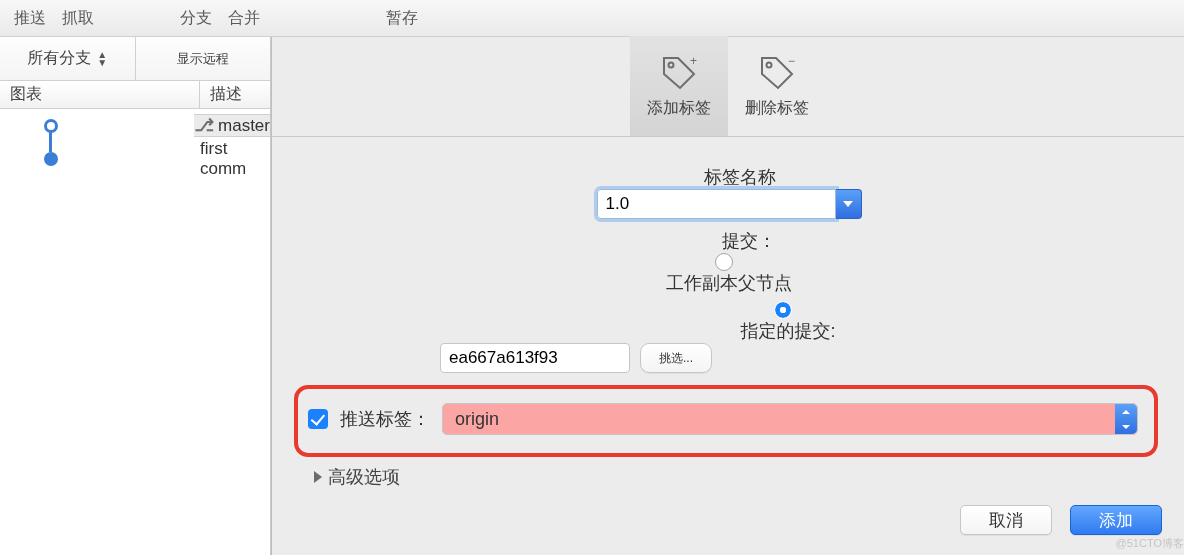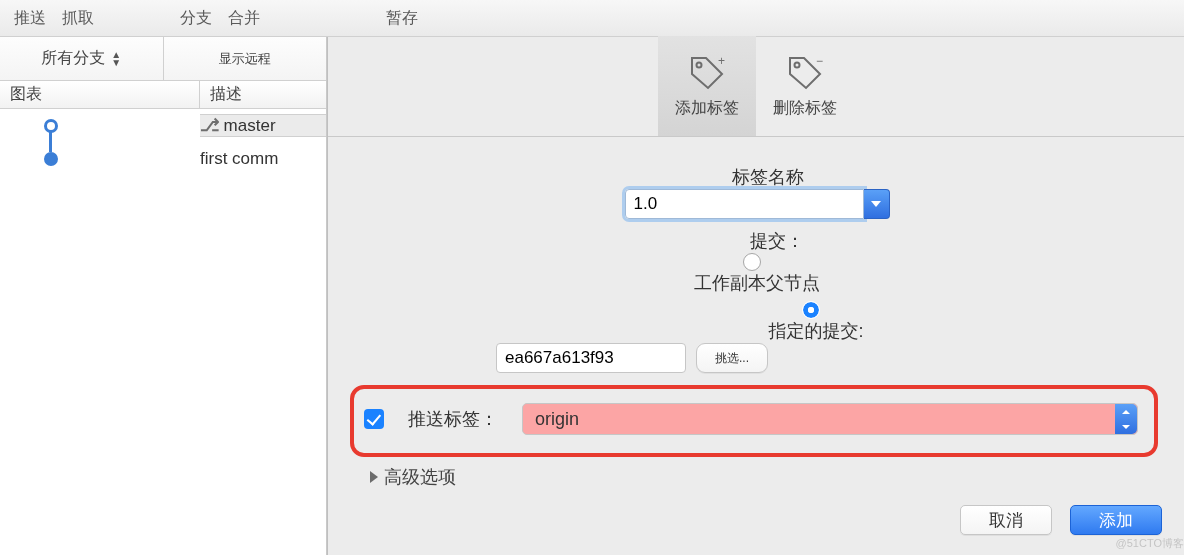--- a/index.html
+++ b/index.html
@@ -8,21 +8,21 @@
 
   
   .topbar { height: 37px; background: linear-gradient(#f7f7f7,#eaeaea); display: flex; align-items: center; padding: 0 6px; font-size: 16px; color:#5a5a5a; border-bottom:1px solid #d0d0d0;}
   .topbar .tbitem { display:flex; align-items:center; padding: 3px 8px; border-radius:4px; cursor:default;}
   .topbar .gap1 { width: 70px; }
   .topbar .gap2 { width: 110px; }
 
   .body { display:flex; flex: 1; min-height:0; }
 
   
-  .leftpanel { width: 327px; background:#fff; display:flex; flex-direction:column; border-right:1px solid #c9c9c9; }
+  .leftpanel { width: 271px; background:#fff; display:flex; flex-direction:column; border-right:1px solid #c9c9c9; }
   .filterbar { height: 44px; display:flex; align-items:center; border-bottom:1px solid #d0d0d0; background:linear-gradient(#fdfdfd,#f4f4f4); }
   .filterbar .branchsel { flex:1; display:flex; align-items:center; justify-content:center; gap:6px; font-size:16px; color:#444; border-right:1px solid #d0d0d0; height:100%; }
   .updown { font-size:10px; line-height:8px; color:#555; display:flex; flex-direction:column; align-items:center; }
   .filterbar .remote { flex:1; display:flex; align-items:center; justify-content:center; font-size:13px; color:#444; }
   .tblhdr { display:flex; height:28px; border-bottom:1px solid #d0d0d0; font-size:16px; color:#444; background:linear-gradient(#fff,#f2f2f2);}
   .tblhdr .col1 { width:200px; border-right:1px solid #d0d0d0; padding:3px 10px;}
   .tblhdr .col2 { flex:1; padding:3px 10px; }
   .graphbody { position:relative; flex:1; background:#fff; }
   .row { display:flex; height:33px; align-items:center; }
   .row .c1 { width:200px; position:relative; height:100%; }
@@ -52,21 +52,21 @@
   .combo .drop::after { content:""; border-left:5px solid transparent; border-right:5px solid transparent; border-top:6px solid #fff; }
 
   .radio { width:18px; height:18px; border:1px solid #a6a6a6; border-radius:50%; margin-right:10px; display:inline-flex; align-items:center; justify-content:center; background:#fff;}
   .radio.on { border-color:#fff; box-shadow: inset 0 0 0 5px #1a82ff; background:#fff;}
   .radio.on::after{ content:""; width:6px; height:6px; background:#fff; border-radius:50%; }
 
   .indent { padding-left:148px; display:flex; align-items:center; gap:10px; margin-bottom:12px; }
   .txtbox { width:190px; height:30px; border:1px solid #c6c6c6; border-radius:4px; background:#fff; padding:0 8px; font-size:17px; }
   .pickbtn { height:30px; padding:0 18px; border:1px solid #c6c6c6; border-radius:9px; background:linear-gradient(#fff,#f4f4f4); font-size:12px; color:#333; display:inline-flex; align-items:center; box-shadow:0 1px 0 rgba(0,0,0,0.05);}
 
-  .highlight-box { border:4px solid #e83a2f; border-radius:14px; padding:14px 16px 18px 10px; display:flex; align-items:center; gap:24px; margin:4px 8px 8px 2px;}
+  .highlight-box { border:4px solid #e83a2f; border-radius:14px; padding:14px 16px 18px 10px; display:flex; align-items:center; gap:12px; margin:4px 8px 8px 2px;}
   .chk { width:20px; height:20px; border-radius:4px; background:#1a82ff; display:inline-flex; align-items:center; justify-content:center; }
   .chk::after { content:""; width:6px; height:11px; border:solid #fff; border-width:0 2.5px 2.5px 0; transform:rotate(40deg) translate(-1px,-1px);}
   .bigselect { flex:1; height:32px; border:1px solid #c6c6c6; border-radius:5px; background:#fca5a5; display:flex; align-items:center; padding:0 32px 0 12px; font-size:18px; position:relative;}
   .bigselect .stepper { position:absolute; right:0; top:0; width:22px; height:100%; background:linear-gradient(#5aa0f7,#2f6fe0); border-radius:0 5px 5px 0; display:flex; flex-direction:column;}
   .bigselect .stepper div { flex:1; display:flex; align-items:center; justify-content:center; }
   .bigselect .stepper div::after { content:""; border-left:4px solid transparent; border-right:4px solid transparent;}
   .bigselect .stepper .up::after { border-bottom:4px solid #fff; }
   .bigselect .stepper .dn::after { border-top:4px solid #fff; }
 
   .disclose { display:flex; align-items:center; gap:6px; padding-left:22px; font-size:18px; color:#444; margin-top:0;}

